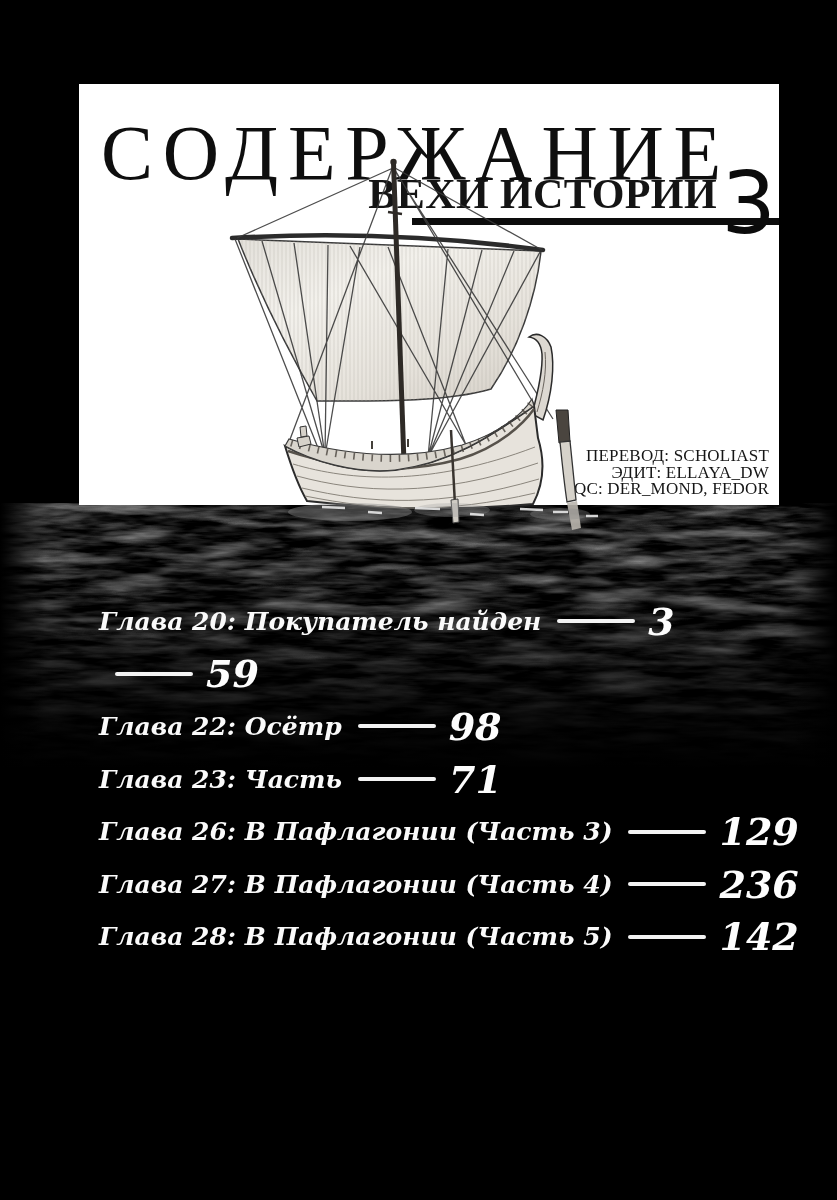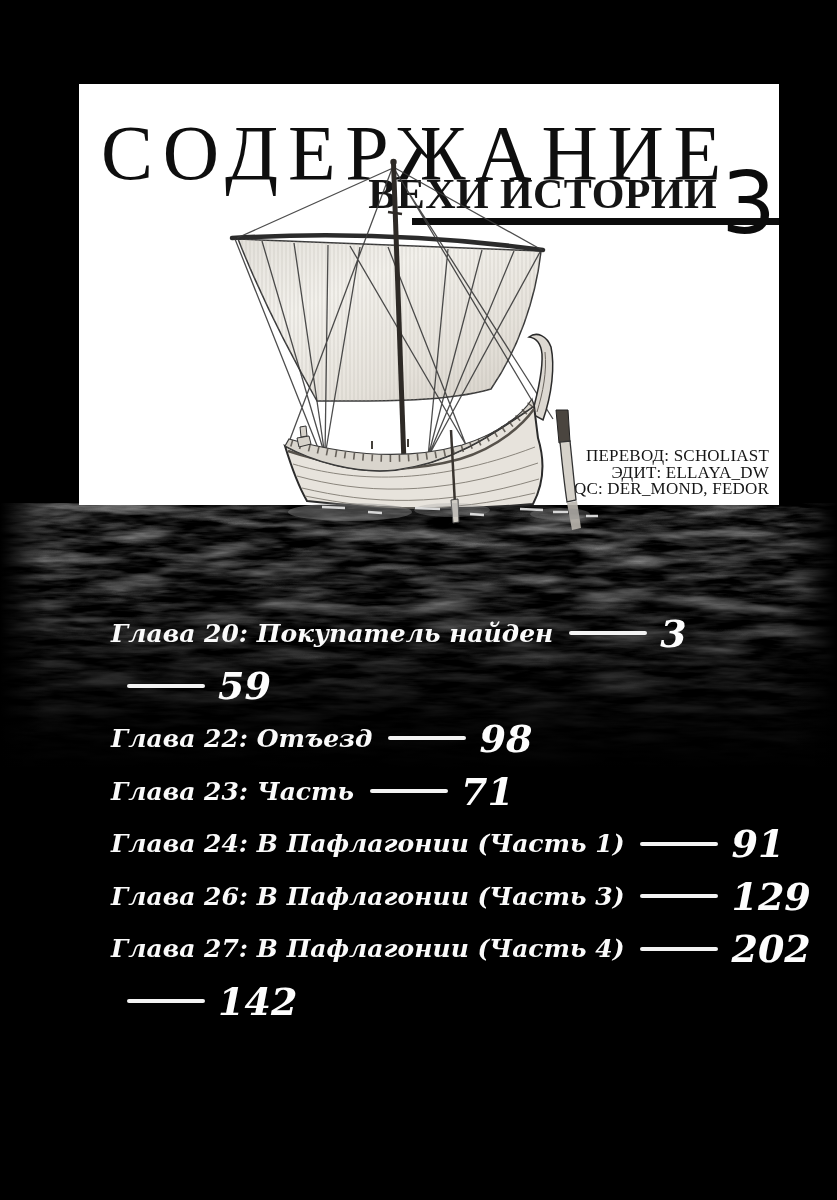--- a/index.html
+++ b/index.html
@@ -26,21 +26,21 @@
   .volume{position:absolute;top:76px;right:3px;font-family:"DejaVu Sans",sans-serif;
           font-size:86px;line-height:1;font-weight:400;color:#0b0b0b;}
   .subtitle-underline{position:absolute;left:333px;top:134px;width:367px;height:7px;background:#0c0c0c;}
   .credits{position:absolute;top:364px;right:10px;text-align:right;color:#161616;
            font-size:17px;line-height:16.5px;letter-spacing:0.2px;white-space:nowrap;padding-left:45px;}
 
   
   .ship{position:absolute;left:140px;top:150px;z-index:3;}
 
   
-  .toc{position:absolute;left:0;top:591px;width:665px;margin:16px;padding:0;list-style:none;z-index:4;}
+  .toc{position:absolute;left:0;top:591px;width:665px;margin:4px;padding:0;list-style:none;z-index:4;}
   .toc .row{height:52.6px;display:flex;align-items:center;padding-left:95px;}
   .toc .label{font-family:"DejaVu Serif",serif;font-style:italic;font-weight:700;
               font-size:25px;color:#fafafa;white-space:nowrap;}
   .toc .leader{width:78px;height:4px;background:#f3f3f3;border-radius:2px;
                margin:0 13px 0 16px;flex:none;}
   .toc .num{font-family:"DejaVu Serif",serif;font-style:italic;font-weight:700;
             font-size:38px;color:#fdfdfd;white-space:nowrap;}
 </style>
 </head>
 <body>
@@ -146,50 +146,46 @@
       <span class="leader"></span>
       <span class="num">3</span>
     </li>
 
     <li class="row">
       <span class="leader"></span>
       <span class="num">59</span>
     </li>
 
     <li class="row">
-      <span class="label">Глава 22: Отъезд</span>
+      <span class="label">Глава 22: Осётр</span>
       <span class="leader"></span>
       <span class="num">98</span>
     </li>
 
     <li class="row">
       <span class="label">Глава 23: Часть</span>
       <span class="leader"></span>
       <span class="num">71</span>
     </li>
 
-    <li class="row">
-      <span class="label">Глава 24: В Пафлагонии (Часть 1)</span>
-      <span class="leader"></span>
-      <span class="num">91</span>
-    </li>
 
 
     <li class="row">
       <span class="label">Глава 26: В Пафлагонии (Часть 3)</span>
       <span class="leader"></span>
       <span class="num">129</span>
     </li>
 
     <li class="row">
       <span class="label">Глава 27: В Пафлагонии (Часть 4)</span>
       <span class="leader"></span>
-      <span class="num">202</span>
+      <span class="num">236</span>
     </li>
 
     <li class="row">
+      <span class="label">Глава 28: В Пафлагонии (Часть 5)</span>
       <span class="leader"></span>
       <span class="num">142</span>
     </li>
 
   </ul>
 
 </div>
 
 </body></html>

